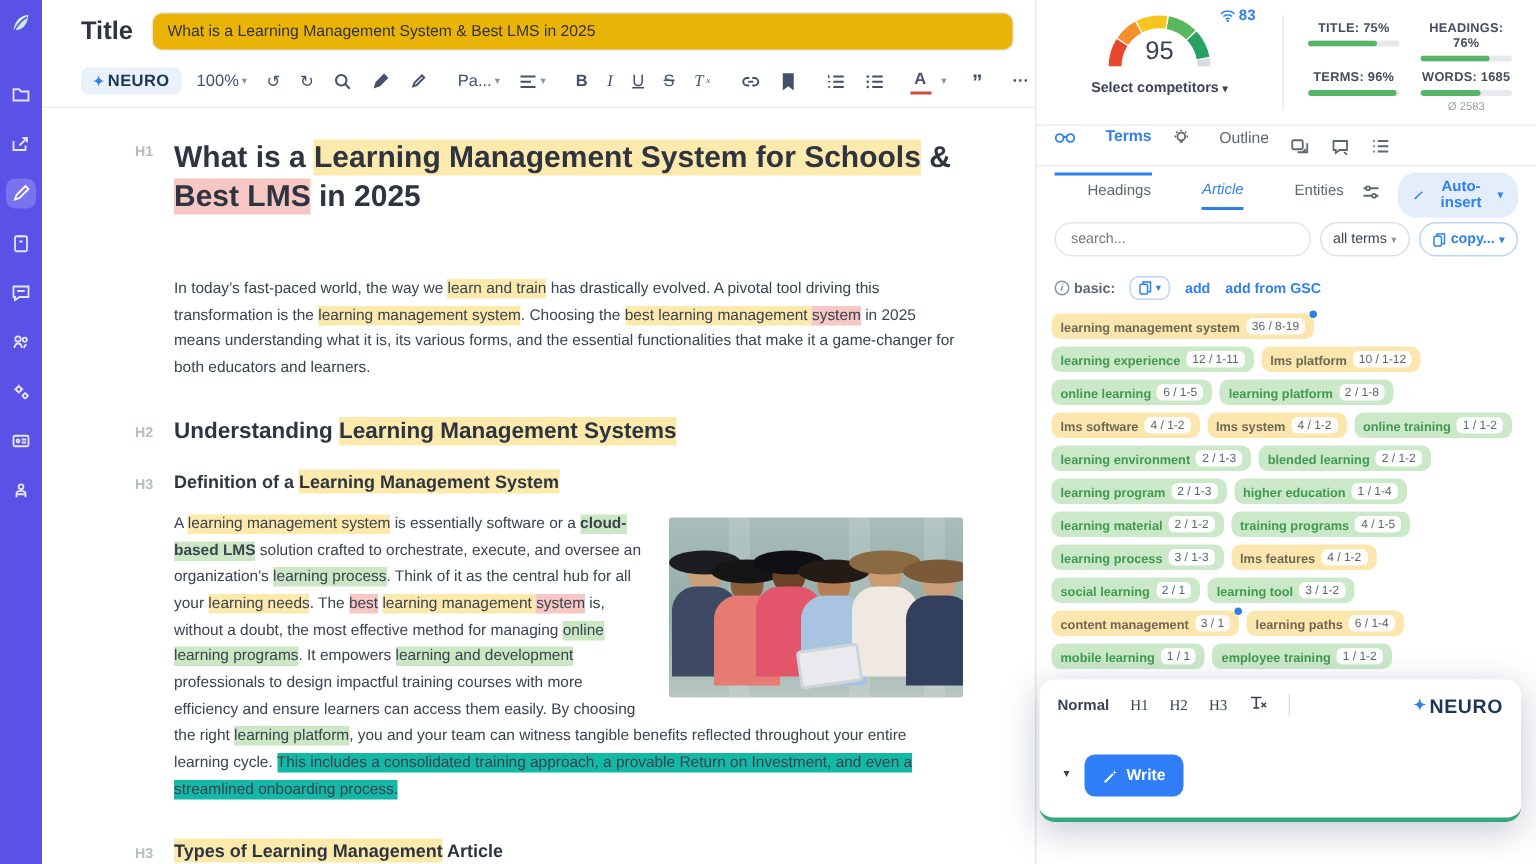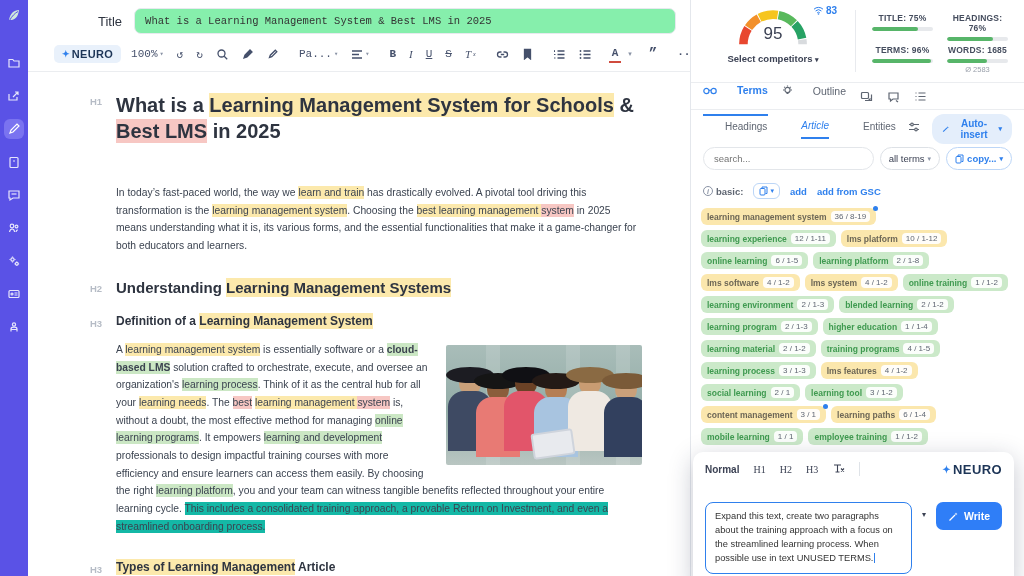--- a/index.html
+++ b/index.html
@@ -13,30 +13,30 @@
   .rail .logo { width:20px; height:20px; border-radius:5px; display:flex; align-items:center;
     justify-content:center; margin-bottom:14px; }
   .rail .ric { width:20px; height:20px; display:flex; align-items:center; justify-content:center;
     border-radius:6px; opacity:.85; }
   .rail .ric.active { background:#7a73f0; opacity:1; }
   .rail svg { stroke:#fff; fill:none; stroke-width:1.2; }
 
   
   .editor { flex:1; background:#fff; display:flex; flex-direction:column; min-width:0; }
   .titlebar { display:flex; align-items:center; gap:12px; padding:8px 14px 6px 26px; }
-  .titlebar .tlabel { font-size:13px; font-weight:normal; color:#2e3440;margin-left:44px; }
-  .title-input { flex:1; background:#86efac; border:1px solid #e7eaef; border-radius:7px;
-    font-size:10.5px; color:#333; padding:6px 10px; font-family:Liberation Mono, monospace; }
+  .titlebar .tlabel { font-size:17px; font-weight:bold; color:#2e3440; }
+  .title-input { flex:1; background:#eab308; border:1px solid #e7eaef; border-radius:7px;
+    font-size:10.5px; color:#333; padding:6px 10px; font-family:Liberation Sans, sans-serif; }
   .toolbar { display:flex; align-items:center; gap:7px; padding:4px 14px 7px 26px;
     border-bottom:1px solid #ebedf0; color:#45506b; }
   .brand-pill { background:#e9f1fb; border-radius:5px; padding:3px 8px; font-size:11px;
     font-weight:bold; color:#1d3557; letter-spacing:.3px; display:flex; align-items:center; gap:2px;}
   .brand-pill .spark { color:#2f80ed; font-size:9px; }
   .tbtn { font-size:11px; color:#45506b; background:none; border:none; cursor:pointer;
-    padding:2px 3px; display:flex; align-items:center; gap:2px; font-family:Liberation Mono, monospace; }
+    padding:2px 3px; display:flex; align-items:center; gap:2px; font-family:Liberation Sans, sans-serif; }
   .tbtn svg { stroke:#45506b; fill:none; stroke-width:1.3; }
   .caret { font-size:7px; color:#8a93a5; }
   .tsep { width:6px; }
   .bold-b { font-weight:bold; } .ital { font-style:italic; font-family:"Liberation Serif",serif;}
   .undl { text-decoration:underline; } .strk { text-decoration:line-through; }
   .color-a { font-weight:bold; border-bottom:2px solid #d04b3e; line-height:1; }
 
   
   .doc { flex:1; overflow:hidden; padding:20px 48px 0 62px; }
   .block { display:flex; }
@@ -625,21 +625,20 @@
               <path d="M2 2h7M5.5 2v7M3.5 9h4"></path>
               <path d="M9 5.5l3 3M12 5.5l-3 3"></path>
             </svg></span>
         <span class="ai-sep"></span>
         <span class="ai-brand">
             <span class="spark">✦</span>
             <span>NEURO</span>
           </span>
       </div>
       <div class="ai-inputrow">
-        <div class="ai-ta"><span>Expand this text, create two paragraphs about the training approach with a focus on the streamlined learning process. When possible use in text UNUSED TERMS.</span><span class="ai-caret"></span></div>
         <span class="ai-dd">▾</span>
         <button class="write-btn">
           <svg width="11" height="11" viewBox="0 0 11 11">
               <path d="M1.5 9.5l5.5-5.5"></path>
               <path d="M8 1.5l.4 1.1 1.1.4-1.1.4-.4 1.1-.4-1.1-1.1-.4 1.1-.4.4-1.1z" fill="#fff" stroke="none"></path>
             </svg>
           <span>Write</span>
         </button>
       </div>
     </div>

